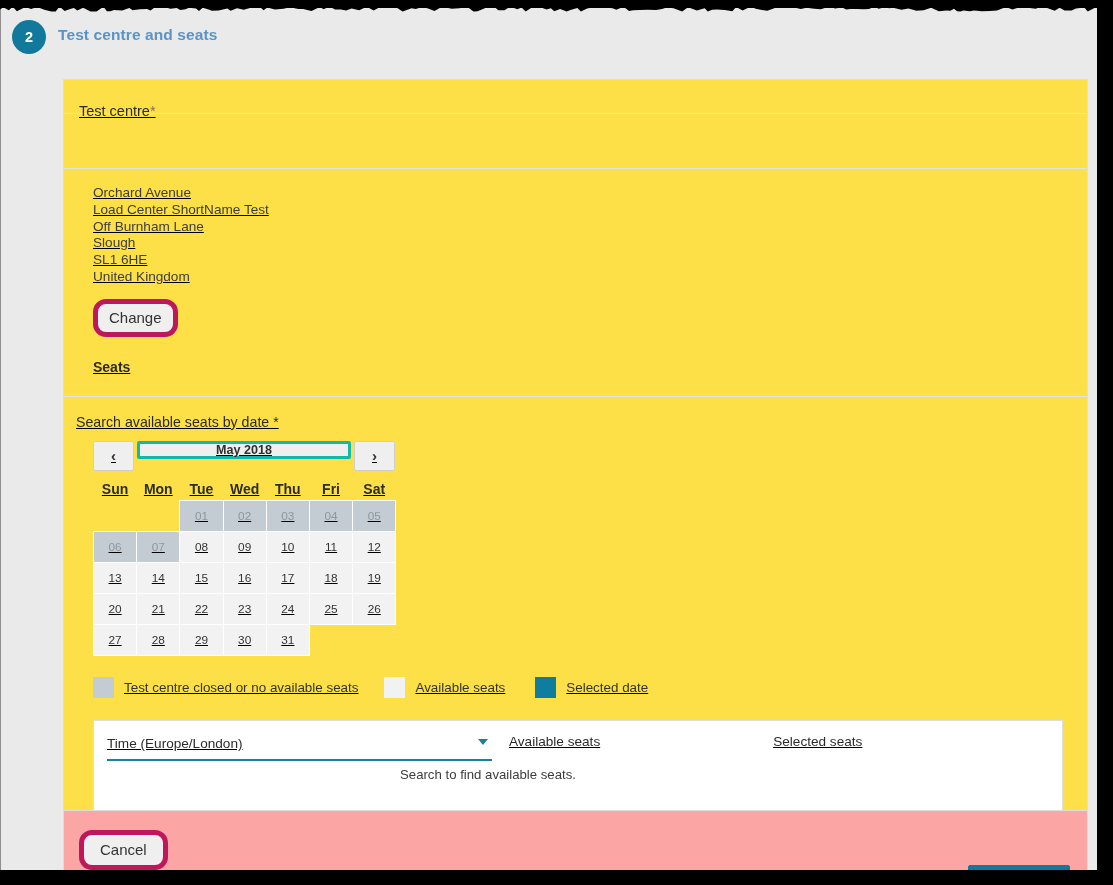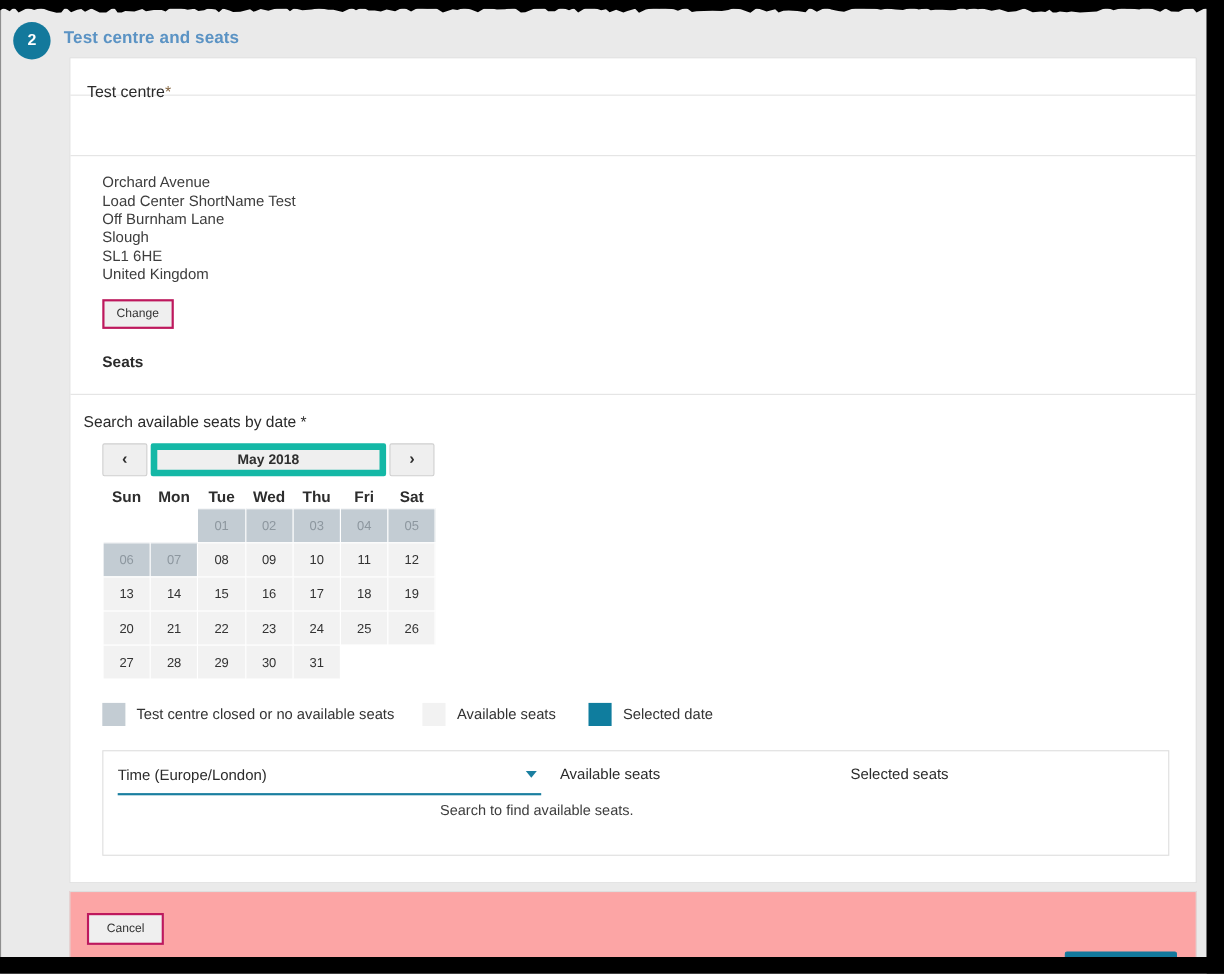--- a/index.html
+++ b/index.html
@@ -67,25 +67,26 @@
     font-size: 15.5px;
     font-weight: bold;
     color: #5b93c4;
     letter-spacing: .1px;
   }
 
   
   #main-card {
     position: absolute;
     left: 63px;
-    top: 44px;
+    top: 71px;
     width: 1025px;
-    background: #ffffff;
+    background: #fde047;
     border: 1px solid #dedede;
     box-sizing: border-box;
+    text-decoration: underline;
   }
 
   .card-section-title {
     font-size: 14.5px;
     color: #2b2b2b;
     padding: 23px 0 0 15px;
     height: 33px;
     box-sizing: border-box;
   }
   .card-section-title .req { color: #8a6d4a; }
@@ -108,23 +109,23 @@
   .address-line {
     font-size: 13.6px;
     color: #3d3d3d;
     line-height: 16.8px;
   }
 
   
   .btn-grey {
     display: inline-block;
     background: #efefef;
-    border: 2px solid #be185d;
-    border-radius: 0;
-    font-size: 11px;
+    border: 5px solid #be185d;
+    border-radius: 13px;
+    font-size: 15px;
     color: #333333;
     padding: 5px 11px 6px 11px;
     cursor: pointer;
     font-family: "Liberation Sans", sans-serif;
   }
   #change-button-wrap { padding: 13px 0 0 29px; }
 
   #seats-heading {
     font-size: 14px;
     font-weight: bold;
@@ -159,23 +160,23 @@
     align-items: center;
     justify-content: center;
     font-size: 15px;
     color: #2f2f2f;
     cursor: pointer;
     box-sizing: border-box;
     font-weight: bold;
   }
   #cal-month-label {
     flex: 1;
-    height: 30px;
+    height: 18px;
     background: #efefef;
-    border: 6px solid #14b8a6;
+    border: 3px solid #14b8a6;
     border-radius: 2px;
     display: flex;
     align-items: center;
     justify-content: center;
     font-size: 12.6px;
     font-weight: bold;
     color: #2f2f2f;
     box-sizing: border-box;
   }
 

